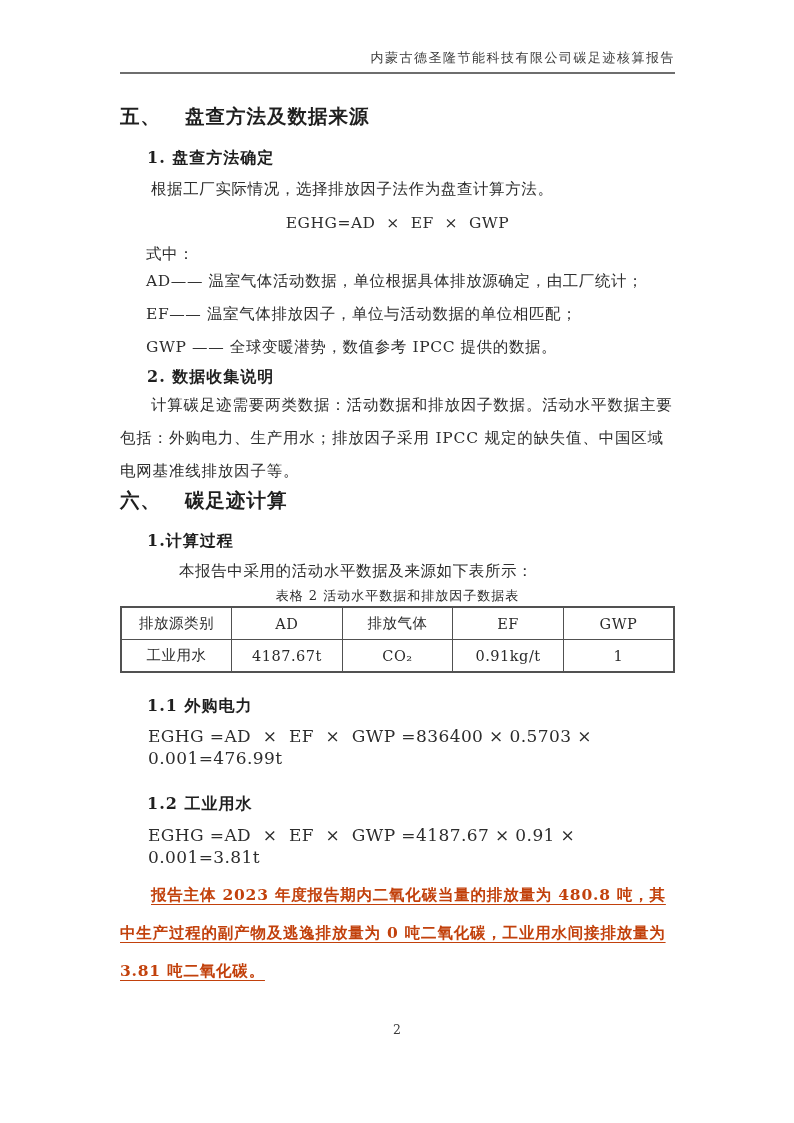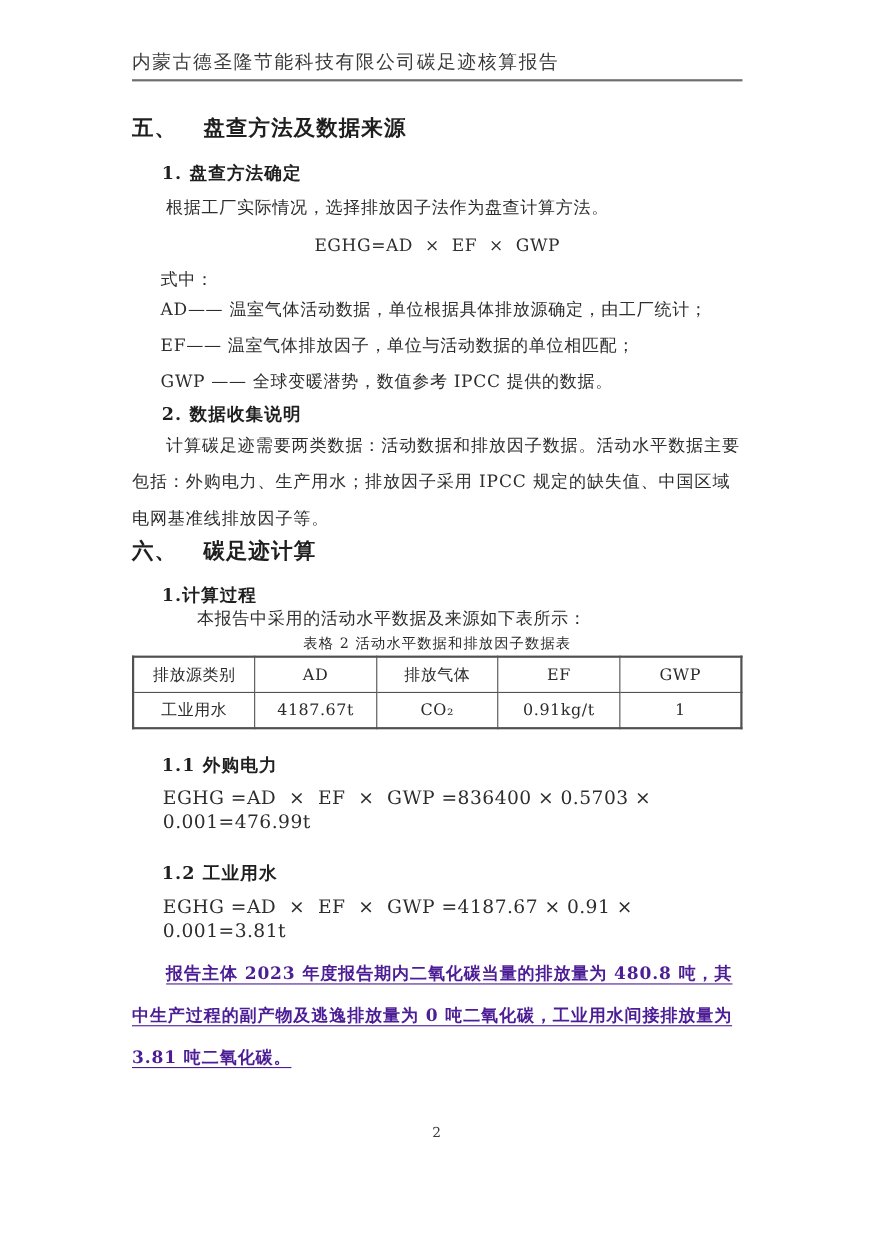--- a/index.html
+++ b/index.html
@@ -10,22 +10,22 @@
     background:#ffffff;
     font-family:"DejaVu Serif","Liberation Serif",serif;
     color:#2d2d2d;
     overflow:hidden;
   }
   .content { position:absolute; left:120px; top:0; width:555px; }
 
   
   .doc-header { padding-top:50px; padding-bottom:7px; border-bottom:2px solid #6e6e6e; }
   .doc-header .htext {
-    display:block; text-align:left;
-    font-size:17px; letter-spacing:1.5px; color:#3a3a3a; line-height:15px;
+    display:block; text-align:right;
+    font-size:13px; letter-spacing:1.5px; color:#3a3a3a; line-height:15px;
   }
 
   
   .h1 { margin-top:30px; font-size:19.5px; font-weight:bold; line-height:26px; color:#1f1f1f; letter-spacing:1px; }
   .h1 .num { margin-right:24px; }
   .h2 { font-size:16px; font-weight:bold; line-height:21px; padding-left:27px; letter-spacing:1px; color:#1f1f1f; }
   .h2a { margin-top:17px; }
   .h2b { margin-top:2px; }
   .h2c { margin-top:16px; }
   .h2calc1 { margin-top:22px; }
@@ -37,42 +37,42 @@
   .indent { text-indent:2em; }
   .mt10 { margin-top:10px; }
   .formula-center {
     margin-top:12px; text-align:center;
     font-size:15.5px; line-height:22px; white-space:pre-wrap; letter-spacing:0.5px;
   }
   .where { margin-top:9px; font-size:15.5px; line-height:22px; padding-left:26px; letter-spacing:0.6px; }
   .def-line { font-size:15.5px; line-height:33px; padding-left:26px; letter-spacing:0.6px; white-space:nowrap; }
   .para-multi { margin-top:2px; font-size:15.5px; line-height:33px; letter-spacing:0.8px; text-indent:2em; }
 
-  .table-intro { font-size:15.5px; line-height:22px; padding-left:28px; text-indent:2em; letter-spacing:0.6px; }
+  .table-intro { margin-top:10px; font-size:15.5px; line-height:22px; padding-left:28px; text-indent:2em; letter-spacing:0.6px;font-family:Liberation Mono, monospace; }
   .table-caption { margin-top:4px; text-align:center; font-size:13px; line-height:17px; letter-spacing:1px; color:#2a2a2a; }
 
   table.data-table {
     margin-top:2px; width:555px; border-collapse:collapse;
     border:2px solid #515151; table-layout:fixed;
   }
   table.data-table th, table.data-table td {
     border:1px solid #515151; text-align:center; vertical-align:middle;
     font-size:14.5px; font-weight:normal; color:#2a2a2a; letter-spacing:0.5px;
     height:31px; padding:0 2px;
   }
 
   .calc-line {
     margin-top:9px; font-size:17px; line-height:22px; padding-left:28px;
     white-space:pre-wrap; letter-spacing:0.4px;
   }
   .calc-line2 { margin-top:10px; }
 
   .conclusion {
     margin-top:8px; font-size:15.5px; line-height:38px; font-weight:bold;
-    letter-spacing:0.8px; text-indent:2em; color:#4c1d95;
+    letter-spacing:0.8px; text-indent:2em; color:#c2410c;
   }
   .conclusion .utext { text-decoration:underline; text-underline-offset:4px; }
 
   .footer-pagenum {
     position:absolute; left:0; width:794px; top:1022px;
     text-align:center; font-size:12.5px; color:#3a3a3a;
   }
 </style>
 </head>
 <body>

